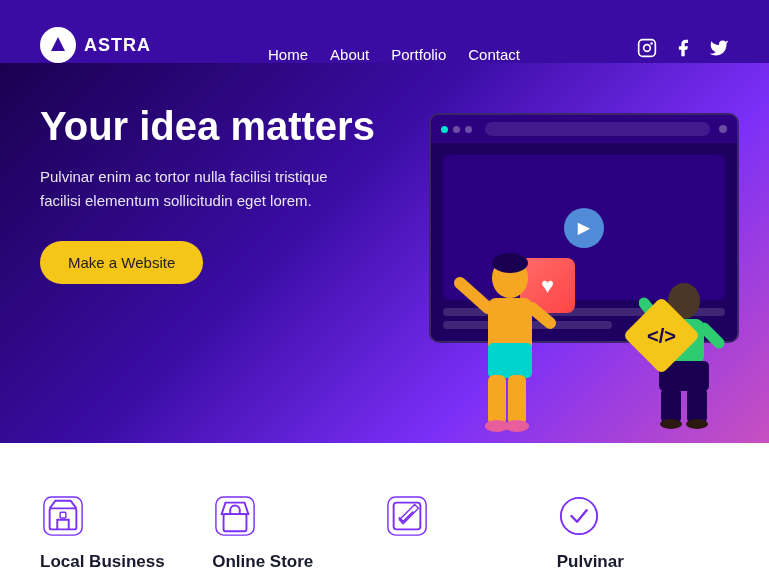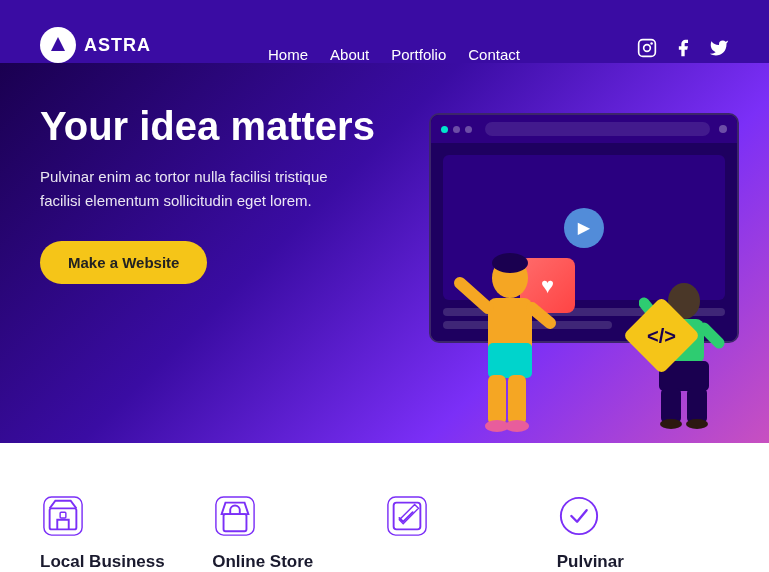--- a/index.html
+++ b/index.html
@@ -81,21 +81,21 @@
       color: rgba(255,255,255,0.9);
       max-width: 300px;
     }
     .btn-cta {
       background: #f5c518;
       color: #222;
       border: none;
       padding: 13px 28px;
       border-radius: 30px;
       font-size: 15px;
-      font-weight: 700;
+      font-weight: 400;
       cursor: pointer;
       display: inline-block;
     }
 
     
     .hero-illustration {
       flex: 1;
       position: relative;
       height: 340px;
       display: flex;

